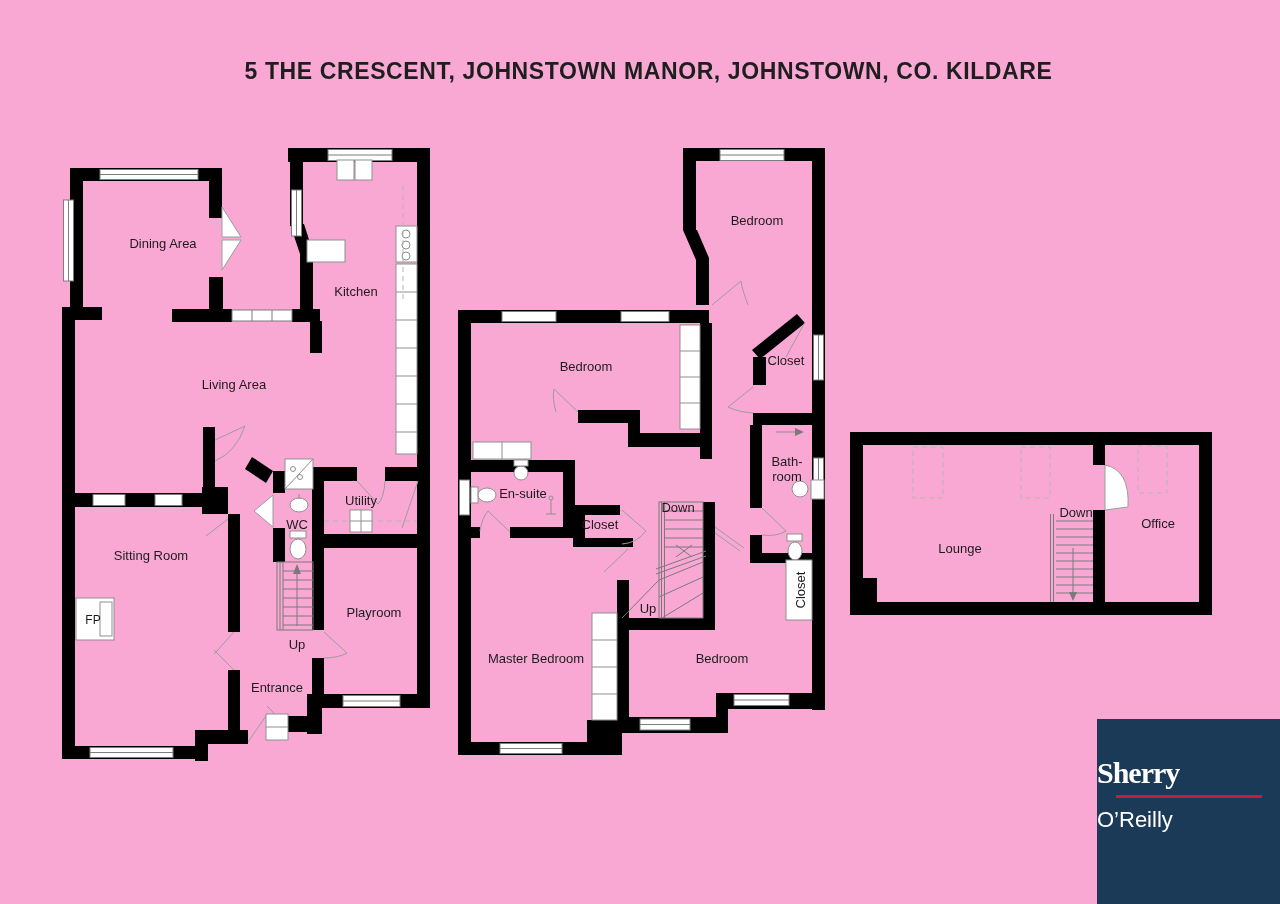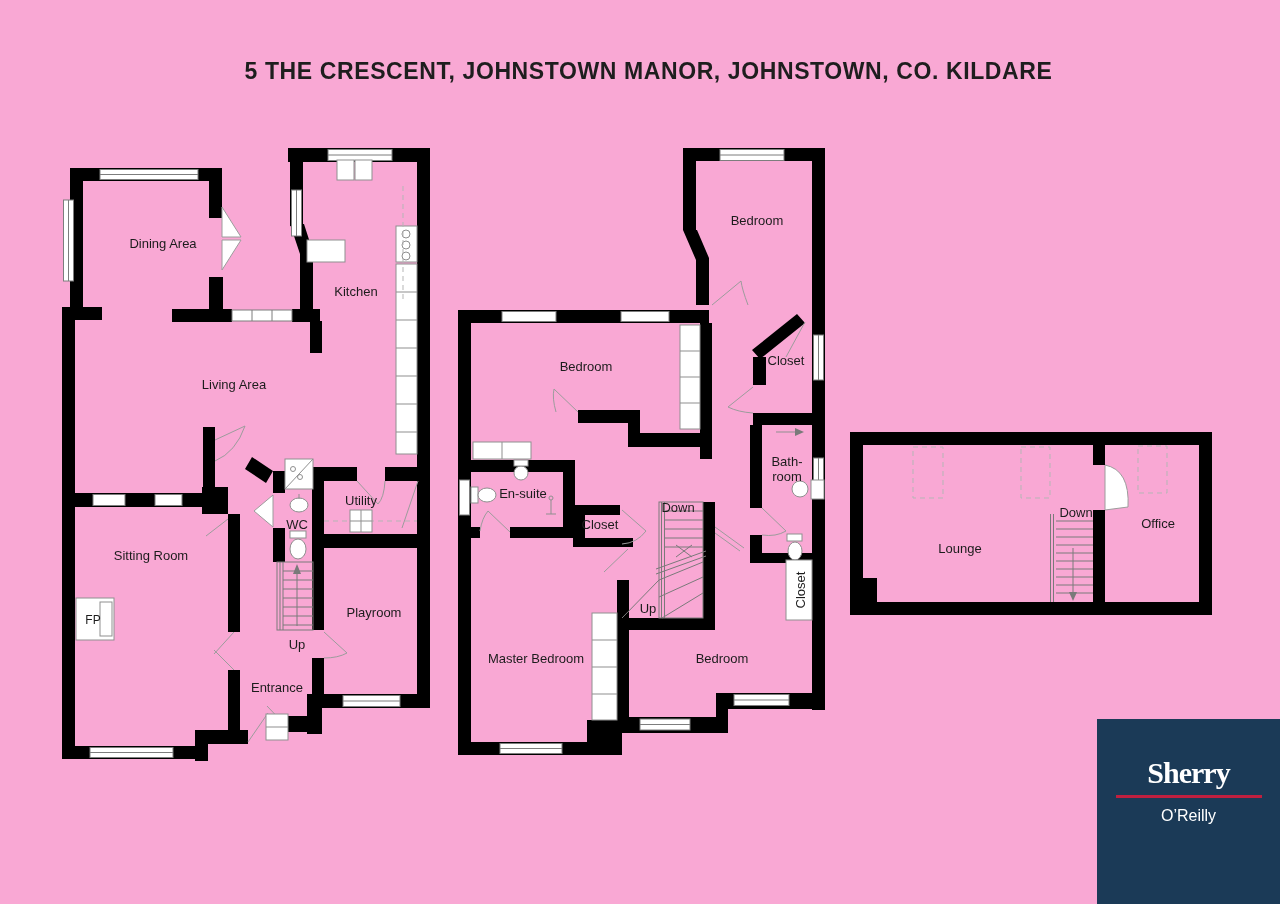--- a/index.html
+++ b/index.html
@@ -14,25 +14,25 @@
   .thin{fill:none;stroke:#8f8f8f;stroke-width:1;}
   .fix{fill:#fff;stroke:#8f8f8f;stroke-width:1;}
   .door{fill:none;stroke:#9c9c9c;stroke-width:1;}
   .doorleaf{fill:#fff;stroke:#9c9c9c;stroke-width:1;}
   .stair{fill:none;stroke:#7a7a7a;stroke-width:1;}
   .dash{fill:none;stroke:#b5b5b5;stroke-width:1;stroke-dasharray:5 4;}
   .arrowhead{fill:#7a7a7a;stroke:none;}
   .lbl{font-family:"Liberation Sans",sans-serif;font-size:13px;fill:#1c1c1c;text-anchor:middle;}
   .lbl-sm{font-family:"Liberation Sans",sans-serif;font-size:12px;fill:#1c1c1c;text-anchor:middle;}
   .logo{position:absolute;left:1097px;top:719px;width:183px;height:185px;
-        text-align:center;box-sizing:border-box;padding-top:40px;}
+        text-align:left;box-sizing:border-box;padding-top:40px;}
   .logo-l1,.logo-l2{font-family:"Liberation Serif",serif;font-weight:bold;color:#fff;
         font-size:30px;line-height:27px;letter-spacing:-1px;}
   .logo-rule{width:146px;height:3px;margin:9px auto 9px auto;}
-  .logo-l3{font-family:"Liberation Sans",sans-serif;color:#fff;font-size:16px;}
+  .logo-l3{font-family:"Liberation Sans",sans-serif;color:#fff;font-size:22px;}
 </style>
 </head>
 <body>
 
 <div class="page">
 
   <div class="title">5 THE CRESCENT, JOHNSTOWN MANOR, JOHNSTOWN, CO. KILDARE</div>
 
   <svg width="1280" height="904" viewBox="0 0 1280 904">
 

